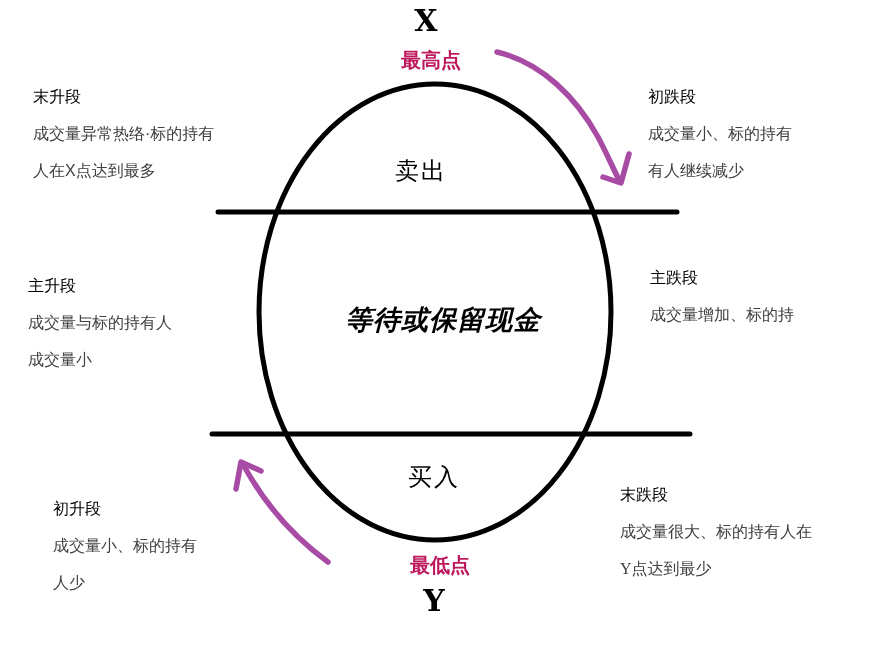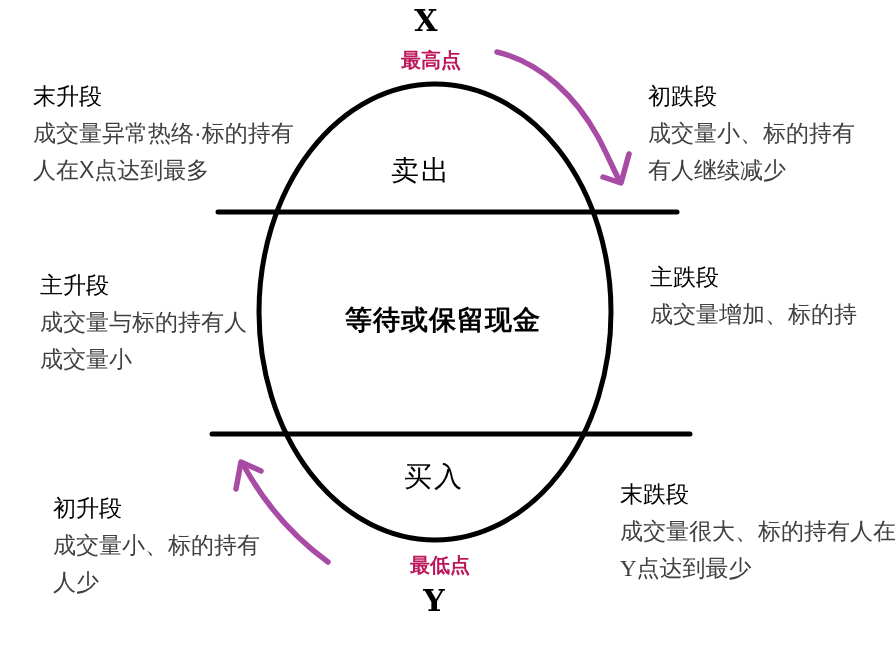--- a/index.html
+++ b/index.html
@@ -8,23 +8,23 @@
     font-family:"Liberation Sans", sans-serif; overflow:hidden;
   }
   svg.layer { position:absolute; left:0; top:0; }
   .txt { position:absolute; white-space:nowrap; }
   .center { text-align:center; }
   .serif-pt {
     font-family:"DejaVu Serif", serif; font-weight:700;
     font-size:30px; line-height:38px; color:#000000;
   }
   .blue-label { font-size:20px; font-weight:700; color:#be185d; line-height:28px; }
-  .zone-sm  { font-size:28px; font-weight:500; color:#000000; letter-spacing:2px; line-height:30px; }
+  .zone-sm  { font-size:24px; font-weight:500; color:#000000; letter-spacing:2px; line-height:30px; }
   .zone-main{ font-size:27px; font-weight:700; color:#000000; letter-spacing:1px; line-height:34px; }
-  .ann { position:absolute; font-size:23px; line-height:37px; white-space:nowrap; }
+  .ann { position:absolute; font-size:16px; line-height:37px; white-space:nowrap; }
   .ann .title { color:#000000; }
   .ann .line  { color:#404040; }
 </style>
 </head>
 <body>
 
 <div class="canvas">
 
   <svg class="layer" width="895" height="651" viewBox="0 0 895 651">
     <ellipse cx="435" cy="312" rx="176" ry="228" fill="none" stroke="#000000" stroke-width="5"></ellipse>
@@ -39,39 +39,39 @@
     <g fill="none" stroke-width="5.5" stroke-linecap="round" stroke-linejoin="round" stroke="#a84ba5">
       <path d="M328,562 C295,538 266,506 244,466"></path>
       <path d="M236,489 L241,462 L261,471"></path>
     </g>
   </svg>
 
   <div class="txt center serif-pt" style="left:366px; top:2px; width:120px;">X</div>
   <div class="txt center blue-label" style="left:371px; top:46px; width:120px;">最高点</div>
 
   <div class="txt center zone-sm" style="left:361px; top:156px; width:120px;">卖出</div>
-  <div class="txt center zone-main" style="left:333px; top:303px; width:220px;">等待或保留现金</div>
+  <div class="txt center zone-main" style="left:333px; top:303px; width:220px;font-style:italic;">等待或保留现金</div>
   <div class="txt center zone-sm" style="left:374px; top:462px; width:120px;">买入</div>
 
   <div class="txt center blue-label" style="left:380px; top:551px; width:120px;">最低点</div>
   <div class="txt center serif-pt" style="left:374px; top:582px; width:120px;">Y</div>
 
   <div class="ann" style="left:33px; top:78px;">
     <div class="title">末升段</div>
     <div class="line">成交量异常热络·标的持有</div>
     <div class="line">人在X点达到最多</div>
   </div>
 
   <div class="ann" style="left:648px; top:78px;">
     <div class="title">初跌段</div>
     <div class="line">成交量小、标的持有</div>
     <div class="line">有人继续减少</div>
   </div>
 
-  <div class="ann" style="left:40px; top:267px;">
+  <div class="ann" style="left:28px; top:267px;">
     <div class="title">主升段</div>
     <div class="line">成交量与标的持有人</div>
     <div class="line">成交量小</div>
   </div>
 
   <div class="ann" style="left:650px; top:259px;">
     <div class="title">主跌段</div>
     <div class="line">成交量增加、标的持</div>
   </div>
 

